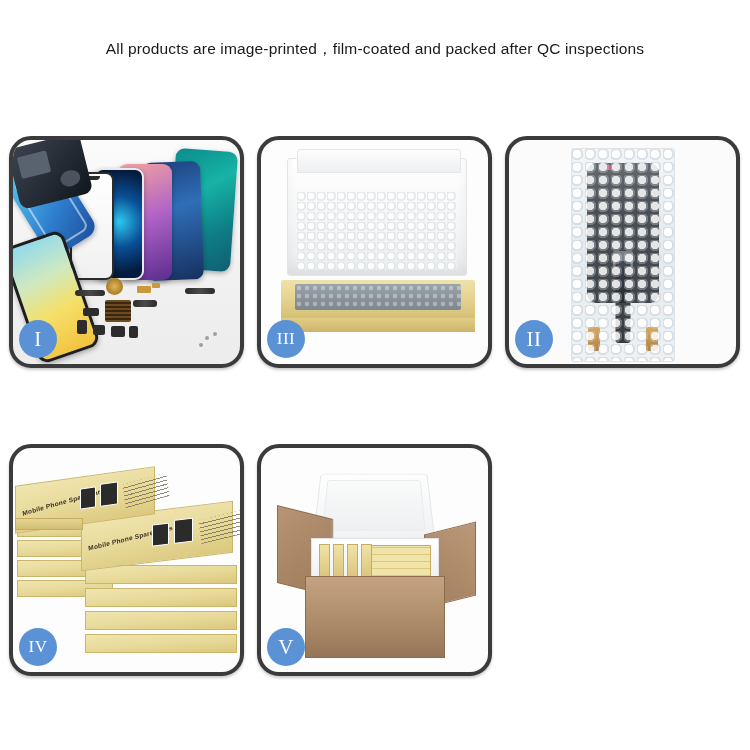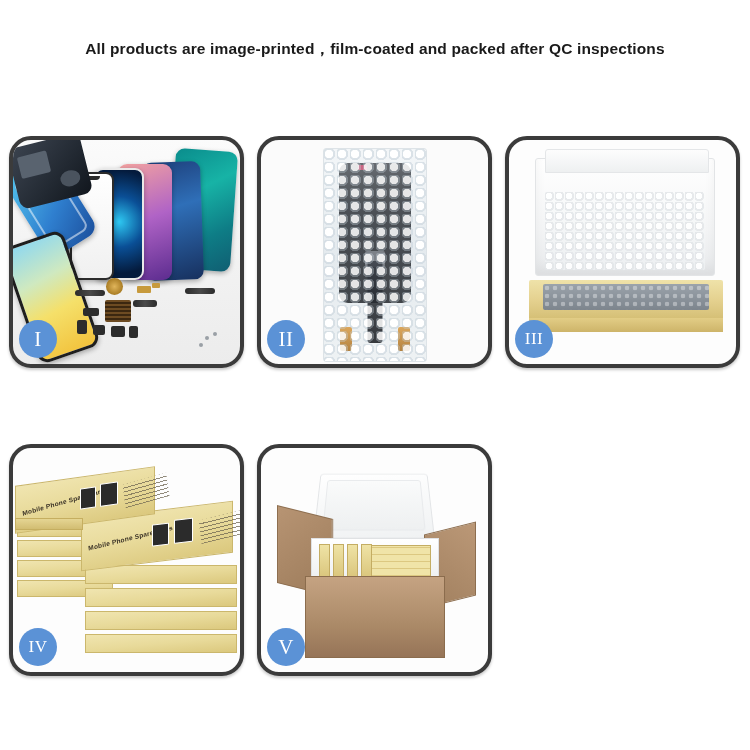--- a/index.html
+++ b/index.html
@@ -33,21 +33,21 @@
     letter-spacing: 1.2px;
     color: #111111;
     line-height: 1.15;
     white-space: nowrap;
     font-family: "Liberation Sans", sans-serif;
   }
 
   .subtitle {
     margin-top: 9px;
     font-size: 15.5px;
-    font-weight: 700;
+    font-weight: 400;
     color: #1a1a1a;
     letter-spacing: 0.15px;
     white-space: nowrap;
     font-family: "Liberation Sans", sans-serif;
   }
 
   
   .grid {
     position: absolute;
     top: 136px;
@@ -503,48 +503,48 @@
         <div class="chip" style="left:98px;top:186px;width:14px;height:11px;"></div>
         <div class="chip" style="left:116px;top:186px;width:9px;height:12px;"></div>
         <div class="chip screw" style="left:192px;top:196px;width:4px;height:4px;"></div>
         <div class="chip screw" style="left:200px;top:192px;width:4px;height:4px;"></div>
         <div class="chip screw" style="left:186px;top:203px;width:4px;height:4px;"></div>
         <div class="chip flex" style="left:172px;top:148px;width:30px;height:6px;"></div>
       </div>
       <div class="badge">I</div>
     </div>
 
+    <div class="panel p3">
+      <div class="panel-stage">
+        <div class="box3-lid"></div>
+        <div class="box3-foam"></div>
+        <div class="box3-base">
+          <div class="box3-inner"></div>
+        </div>
+        <div class="box3-front"></div>
+      </div>
+      <div class="badge small">III</div>
+    </div>
+
     <div class="panel p2">
       <div class="panel-stage">
         <div class="bubblebag">
           <div class="lcd">
             <div class="lcd-tab"></div>
           </div>
           <div class="flexconn"></div>
           <div class="flexcable"></div>
           <div class="goldtab" style="left:16px;bottom:10px;"></div>
           <div class="goldtab" style="right:16px;bottom:10px;"></div>
           <div class="bubble-overlay"></div>
         </div>
       </div>
       <div class="badge">II</div>
     </div>
 
-    <div class="panel p3">
-      <div class="panel-stage">
-        <div class="box3-lid"></div>
-        <div class="box3-foam"></div>
-        <div class="box3-base">
-          <div class="box3-inner"></div>
-        </div>
-        <div class="box3-front"></div>
-      </div>
-      <div class="badge small">III</div>
-    </div>
-
     <div class="panel p4">
       <div class="panel-stage stack">
 
         <div class="sbox" style="left:4px;top:132px;width:96px;height:17px;"></div>
         <div class="sbox" style="left:4px;top:112px;width:96px;height:17px;"></div>
         <div class="sbox" style="left:4px;top:92px;width:96px;height:17px;"></div>
         <div class="sbox" style="left:4px;top:72px;width:96px;height:17px;"></div>
 
         <div class="sbox" style="left:72px;top:186px;width:152px;height:19px;"></div>
         <div class="sbox" style="left:72px;top:163px;width:152px;height:19px;"></div>

